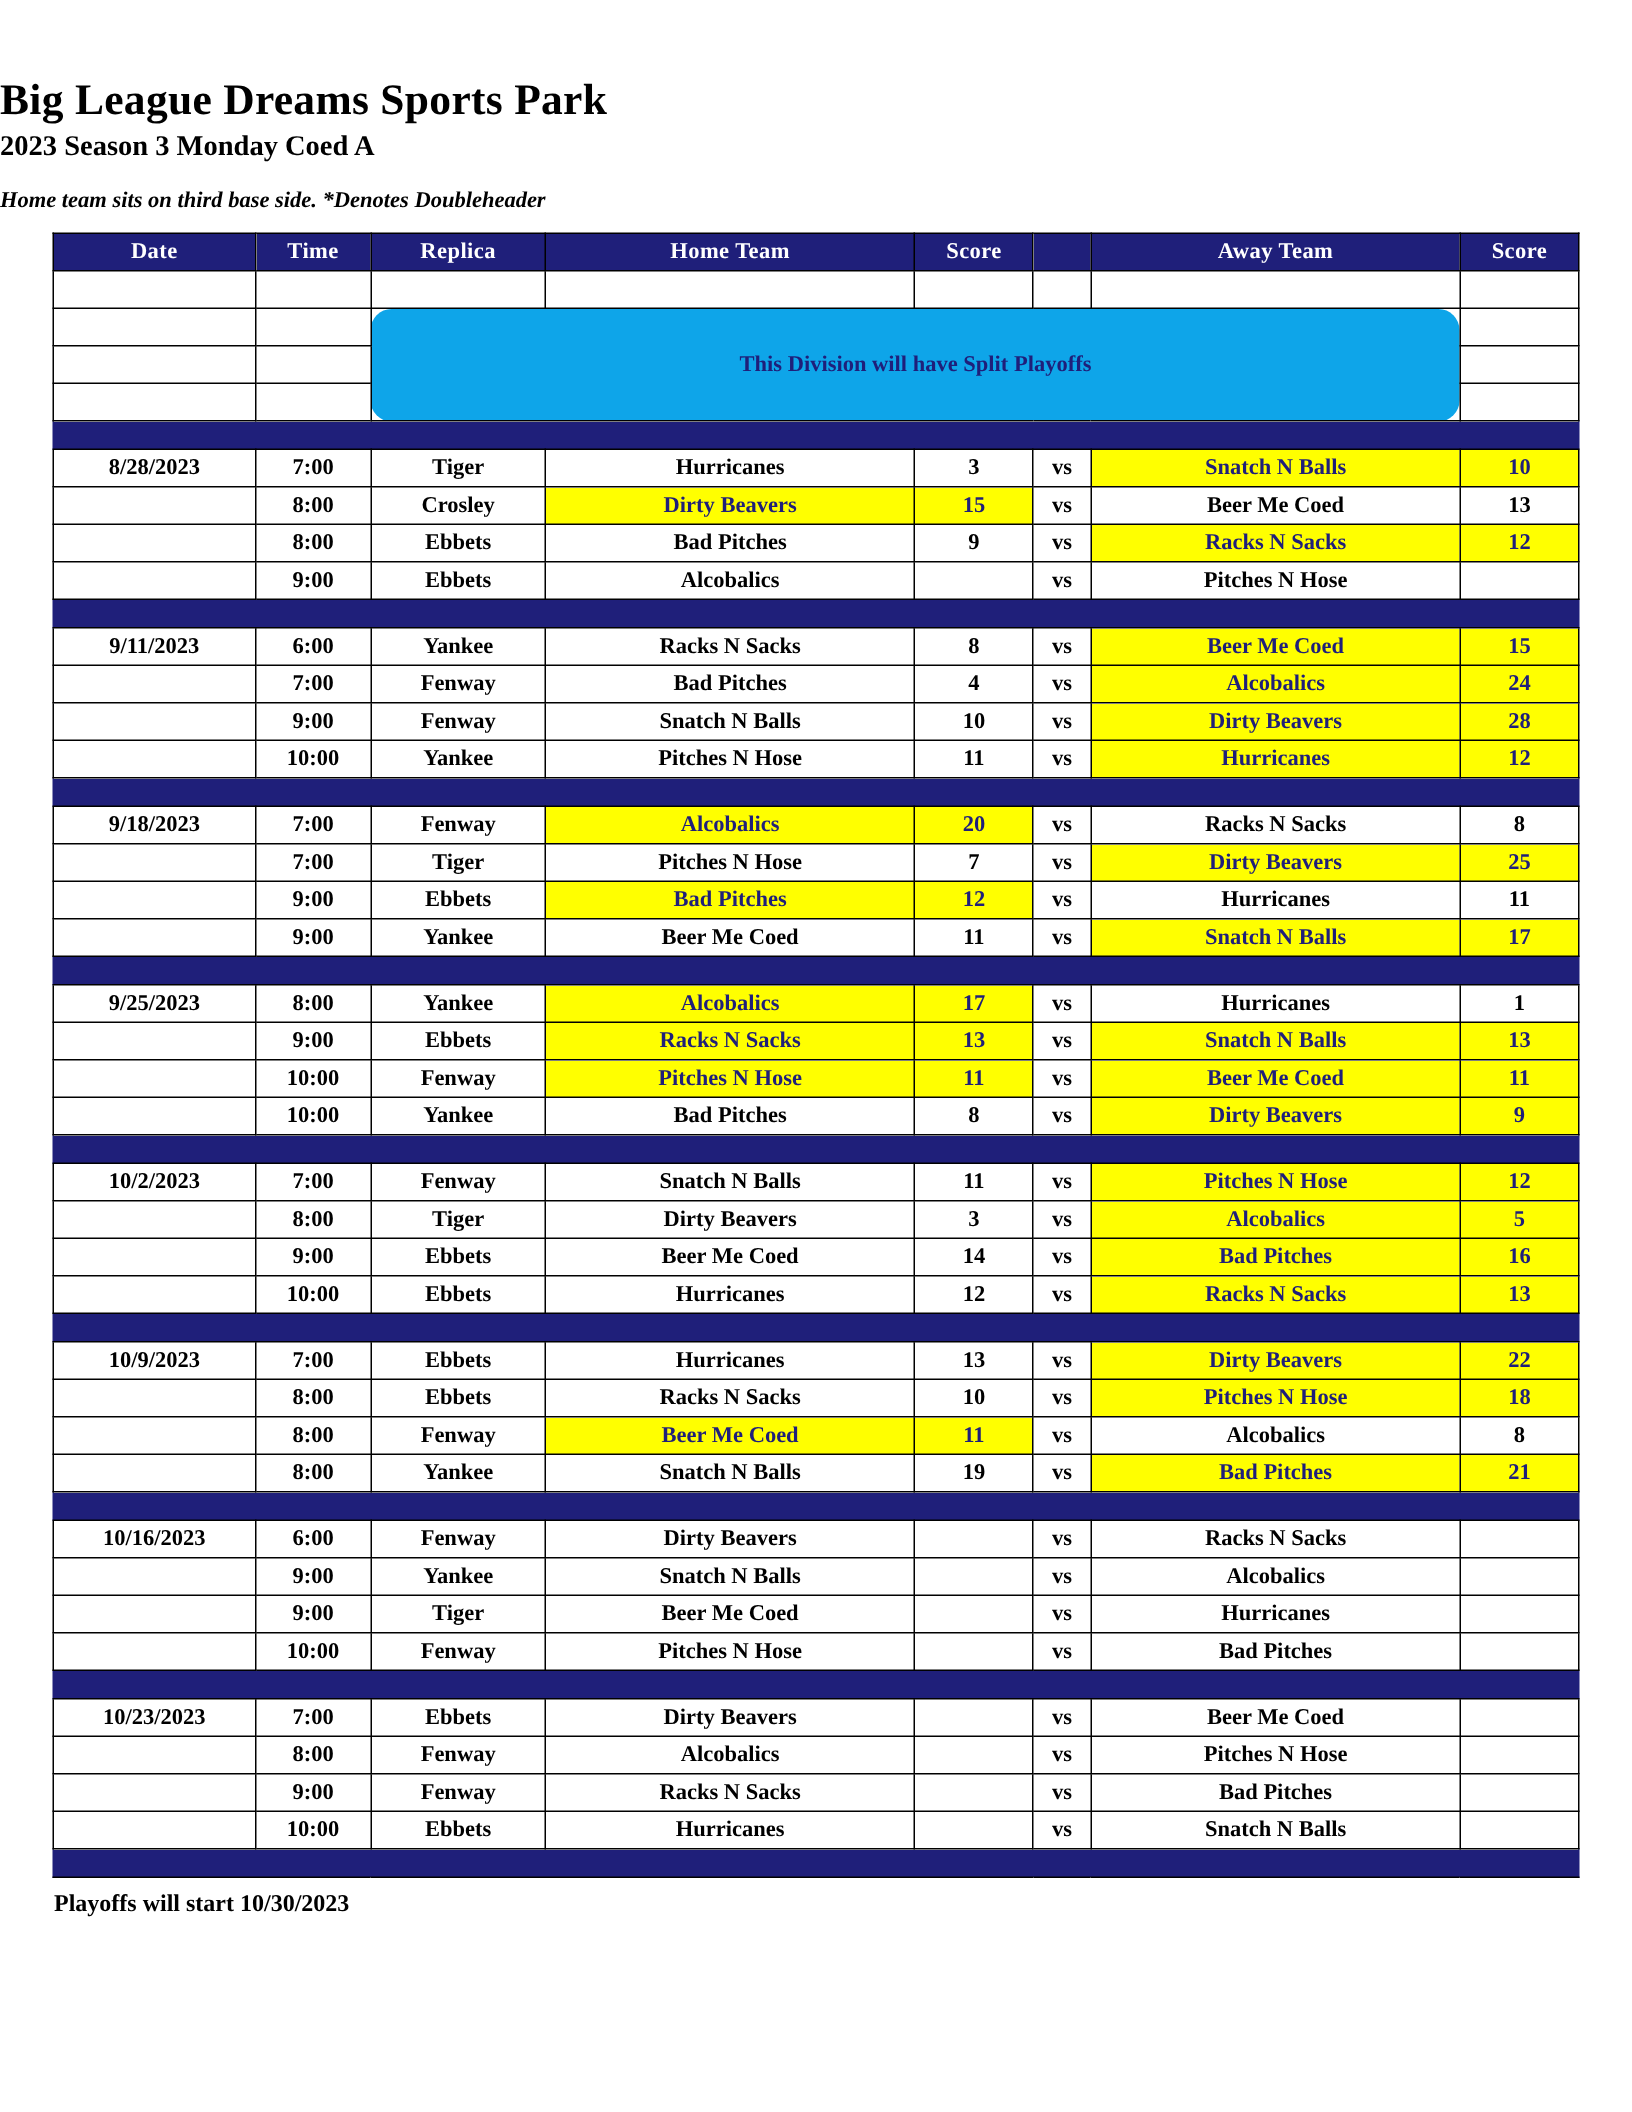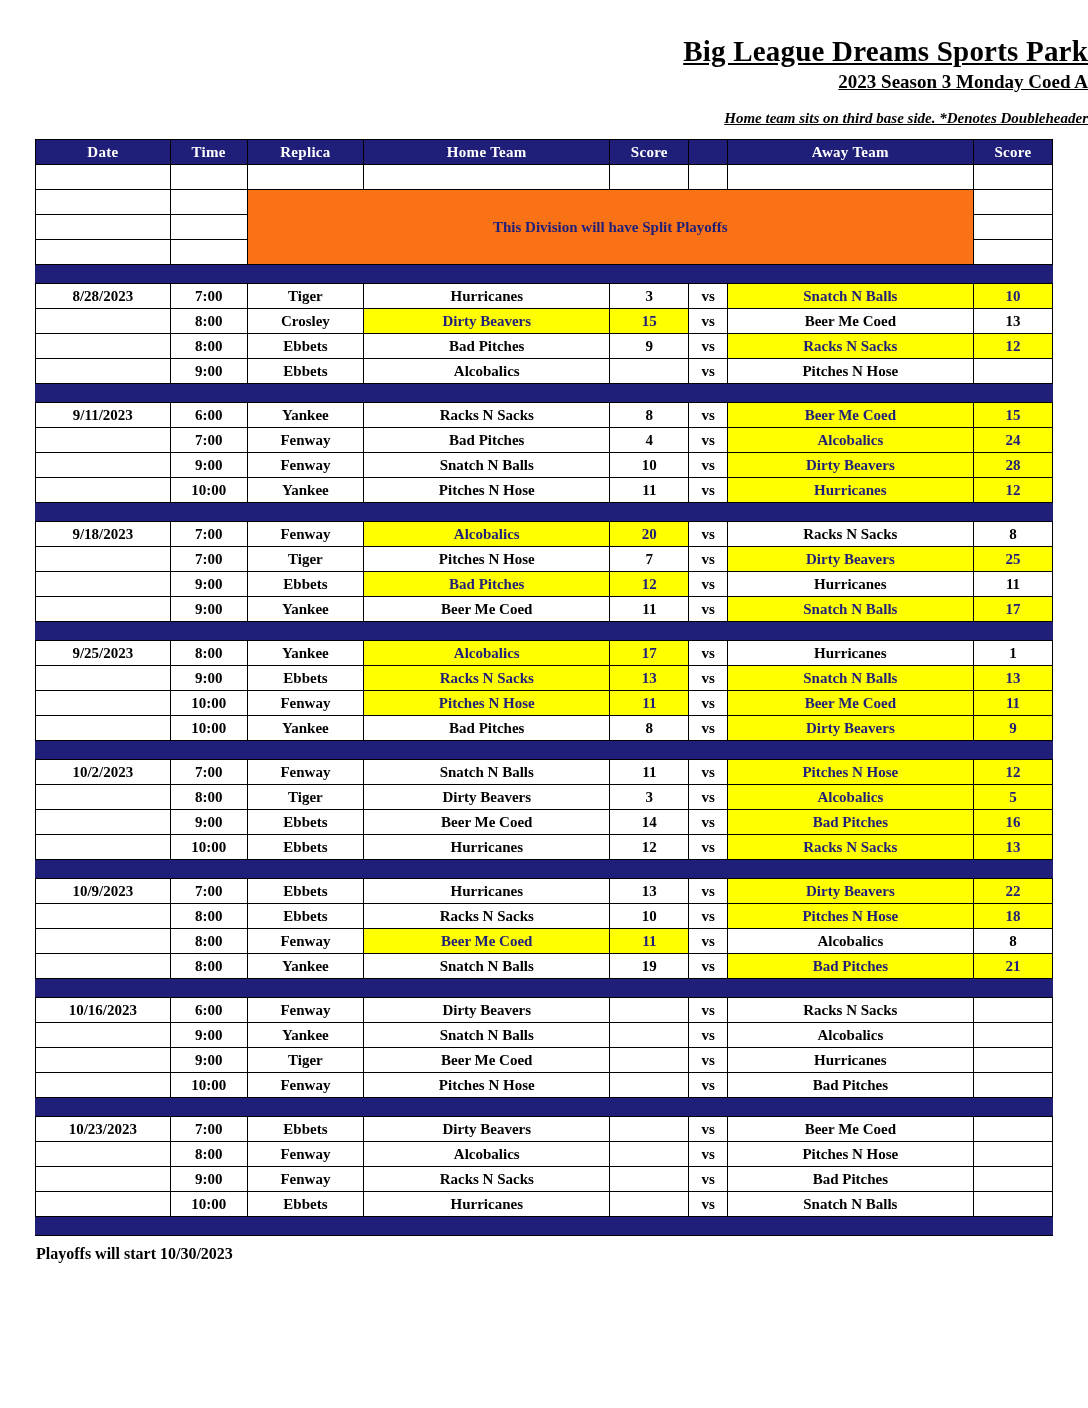--- a/index.html
+++ b/index.html
@@ -14,23 +14,22 @@
     color: #000000;
   }
   .page {
     position: relative;
     width: 1088px;
     height: 1408px;
     box-sizing: border-box;
     padding: 0;
   }
   .title-block {
-    text-align: right;
-    padding-top: 36px;
-    text-decoration: underline;
+    text-align: left;
+    padding-top: 52px;
   }
   .doc-title {
     font-size: 29px;
     font-weight: bold;
     letter-spacing: 0.2px;
     line-height: 1.1;
   }
   .doc-subtitle {
     font-size: 19px;
     font-weight: bold;
@@ -101,25 +100,26 @@
     border-right: 1px solid #1f1f7a;
   }
   tr.blank td {
     height: 24px;
   }
   td.hl {
     background: #ffff00;
     color: #1f1f7a;
   }
   td.banner {
-    background: #f97316;
+    background: #0ea5e9;
     color: #1f1f7a;
     font-weight: bold;
     font-size: 17px;
     height: 24px;
+    border-radius: 14px;
   }
   .footer-note {
     font-size: 16px;
     font-weight: bold;
     margin: 9px 0 0 36px;
   }
 </style>
 </head>
 <body>
 

